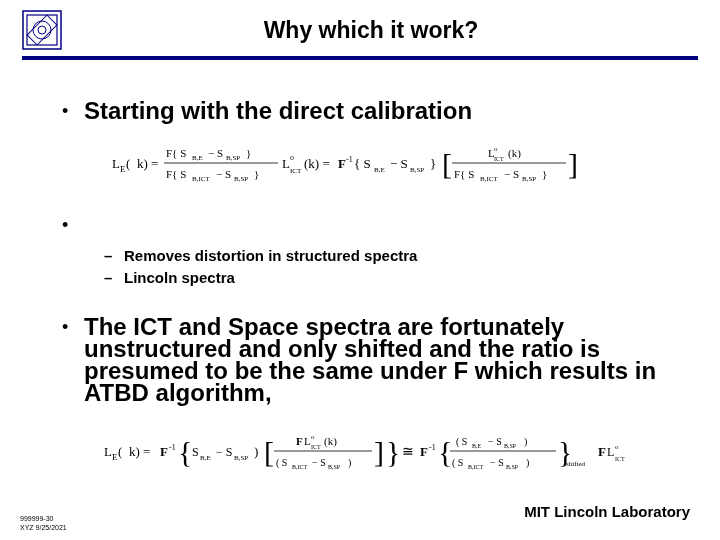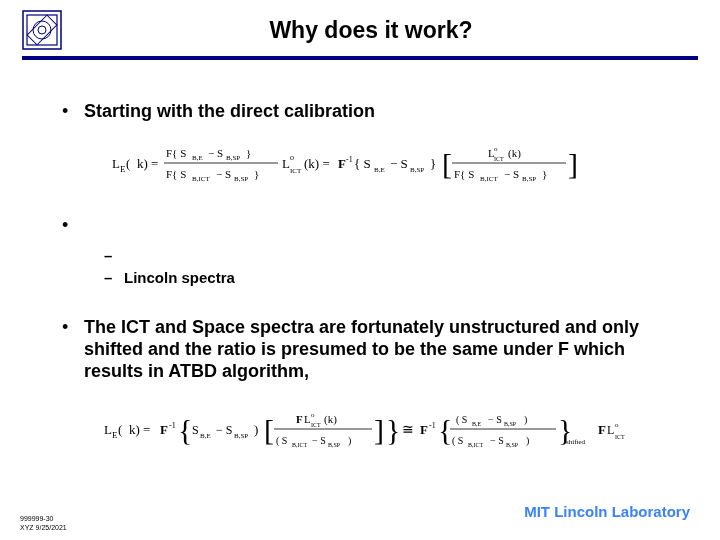--- a/index.html
+++ b/index.html
@@ -44,21 +44,21 @@
   }
   .bullet .dot {
     width: 22px;
     flex: 0 0 22px;
     font-size: 18px;
     line-height: 22px;
     text-align: left;
   }
   .bullet .txt {
     font-weight: bold;
-    font-size: 18px;
+    font-size: 24px;
     line-height: 22px;
     color: #000;
   }
   .sub {
     display: flex;
     margin-left: 42px;
     margin-bottom: 2px;
   }
   .sub .dash {
     width: 20px;
@@ -87,35 +87,35 @@
     font-size: 7px;
     line-height: 9px;
     color: #000;
   }
   .footer-right {
     position: absolute;
     right: 30px;
     bottom: 20px;
     font-weight: bold;
     font-size: 15px;
-    color: #3b82f6;
+    color: #000000;
   }
 </style>
 </head>
 <body>
 
 <div class="header">
   <svg class="logo" viewBox="0 0 40 40">
     <rect x="1" y="1" width="38" height="38" fill="none" stroke="#000080" stroke-width="1.5"></rect>
     <rect x="5" y="5" width="30" height="30" fill="none" stroke="#000080" stroke-width="1.2"></rect>
     <rect x="13" y="6" width="14" height="28" fill="none" stroke="#000080" stroke-width="1" transform="rotate(45 20 20)"></rect>
     <circle cx="20" cy="20" r="9" fill="none" stroke="#000080" stroke-width="1"></circle>
     <circle cx="20" cy="20" r="4" fill="none" stroke="#000080" stroke-width="1"></circle>
   </svg>
-  <div class="title">Why does it work?</div>
+  <div class="title">Why which it work?</div>
 </div>
 <div class="title-rule"></div>
 
 <div class="content">
 
   <div class="bullet">
     <div class="dot">•</div>
     <div class="txt">Starting with the direct calibration</div>
   </div>
 
@@ -162,20 +162,21 @@
       <text x="430" y="38" font-size="11">}</text>
       <text x="456" y="34" font-size="30">]</text>
     </g>
   </svg>
 
   <div class="bullet">
     <div class="dot">•</div>
   </div>
   <div class="sub">
     <div class="dash">–</div>
+    <div class="stxt">Removes distortion in structured spectra</div>
   </div>
   <div class="sub" style="margin-bottom:28px;">
     <div class="dash">–</div>
     <div class="stxt">Lincoln spectra</div>
   </div>
 
   <div class="bullet">
     <div class="dot">•</div>
     <div class="txt">The ICT and Space spectra are fortunately unstructured and only shifted and the ratio is presumed to be the same under F which results in ATBD algorithm,</div>
   </div>

